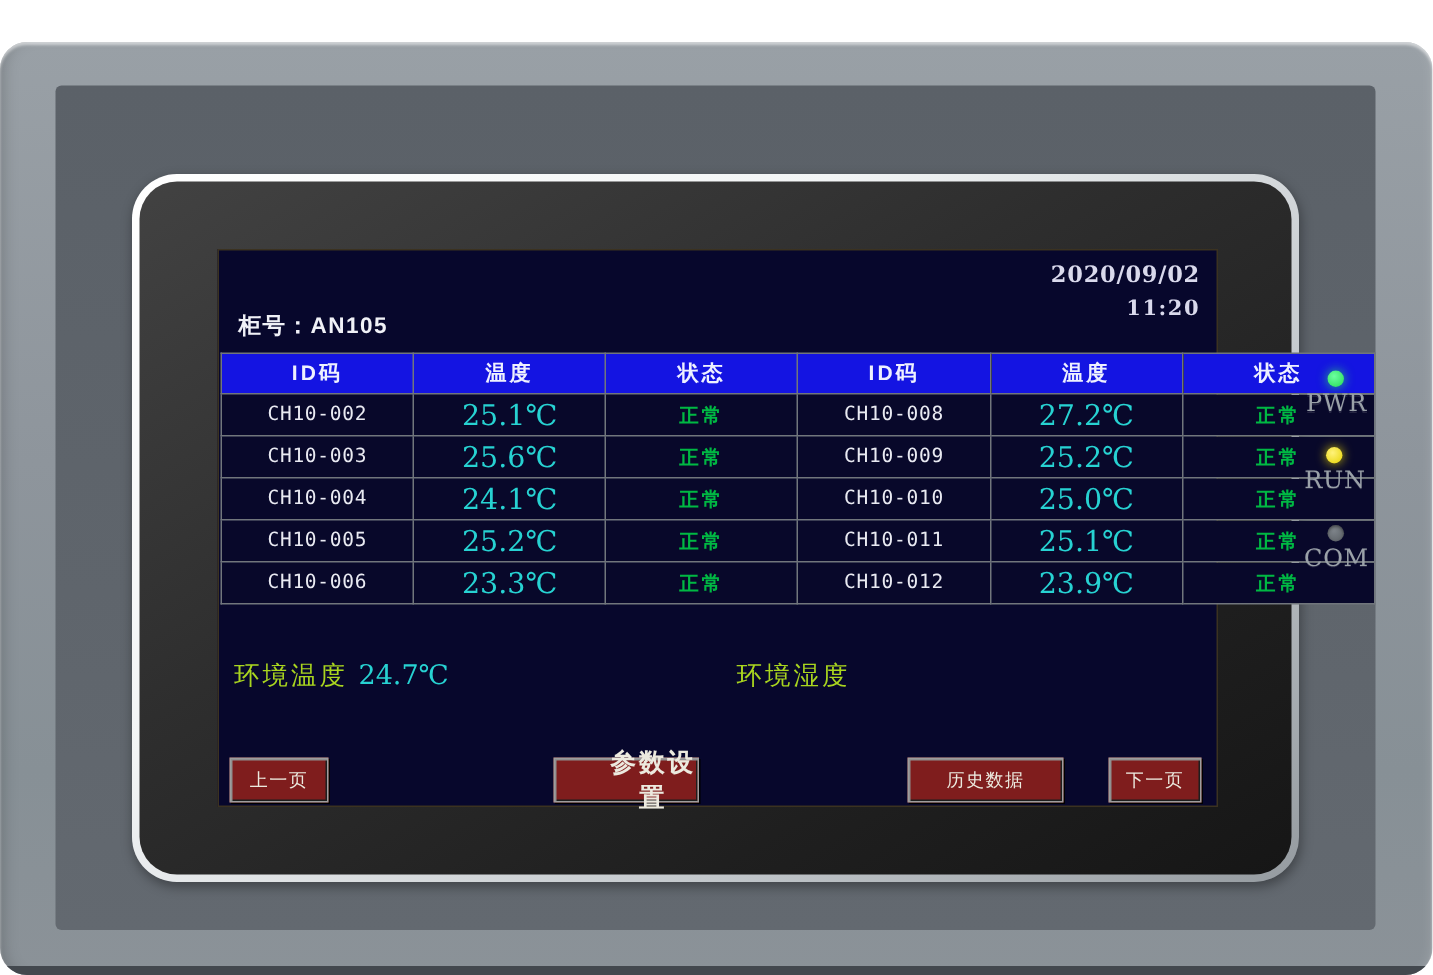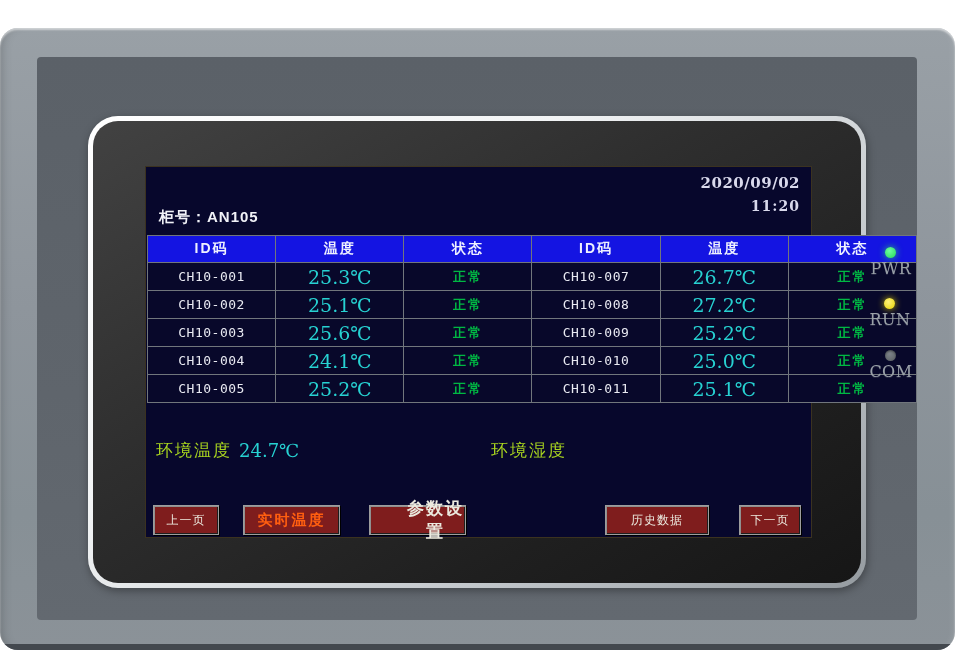--- a/index.html
+++ b/index.html
@@ -127,28 +127,20 @@
             <th>ID码</th>
             <th>温度</th>
             <th>状态</th>
             <th>ID码</th>
             <th>温度</th>
             <th>状态</th>
           </tr>
         </thead>
         <tbody>
           <tr>
-            <td class="c-id">CH10-001</td>
-            <td class="c-temp">25.3℃</td>
-            <td class="c-status">正常</td>
-            <td class="c-id">CH10-007</td>
-            <td class="c-temp">26.7℃</td>
-            <td class="c-status">正常</td>
-          </tr>
-          <tr>
             <td class="c-id">CH10-002</td>
             <td class="c-temp">25.1℃</td>
             <td class="c-status">正常</td>
             <td class="c-id">CH10-008</td>
             <td class="c-temp">27.2℃</td>
             <td class="c-status">正常</td>
           </tr>
           <tr>
             <td class="c-id">CH10-003</td>
             <td class="c-temp">25.6℃</td>
@@ -164,34 +156,41 @@
             <td class="c-id">CH10-010</td>
             <td class="c-temp">25.0℃</td>
             <td class="c-status">正常</td>
           </tr>
           <tr>
             <td class="c-id">CH10-005</td>
             <td class="c-temp">25.2℃</td>
             <td class="c-status">正常</td>
             <td class="c-id">CH10-011</td>
             <td class="c-temp">25.1℃</td>
+            <td class="c-status">正常</td>
+          </tr>
+          <tr>
+            <td class="c-id">CH10-006</td>
+            <td class="c-temp">23.3℃</td>
+            <td class="c-status">正常</td>
+            <td class="c-id">CH10-012</td>
+            <td class="c-temp">23.9℃</td>
             <td class="c-status">正常</td>
           </tr>
         </tbody>
       </table>
 
       <div class="env">
         <span id="env-temp-label" class="env-label">环境温度</span>
         <span id="env-temp-value" class="env-value">24.7℃</span>
         <span id="env-hum-label" class="env-label">环境湿度</span>
       </div>
 
       <div class="nav">
         <button id="btn-prev" class="nav-btn small">上一页</button>
-        <button id="btn-realtime" class="nav-btn active">实时温度</button>
         <button id="btn-params" class="nav-btn large">参数设置</button>
         <button id="btn-history" class="nav-btn small">历史数据</button>
         <button id="btn-next" class="nav-btn small">下一页</button>
       </div>
 
     </div>
   </div>
 
   <div class="led led-pwr"></div>
   <div id="lbl-pwr" class="led-label">PWR</div>

